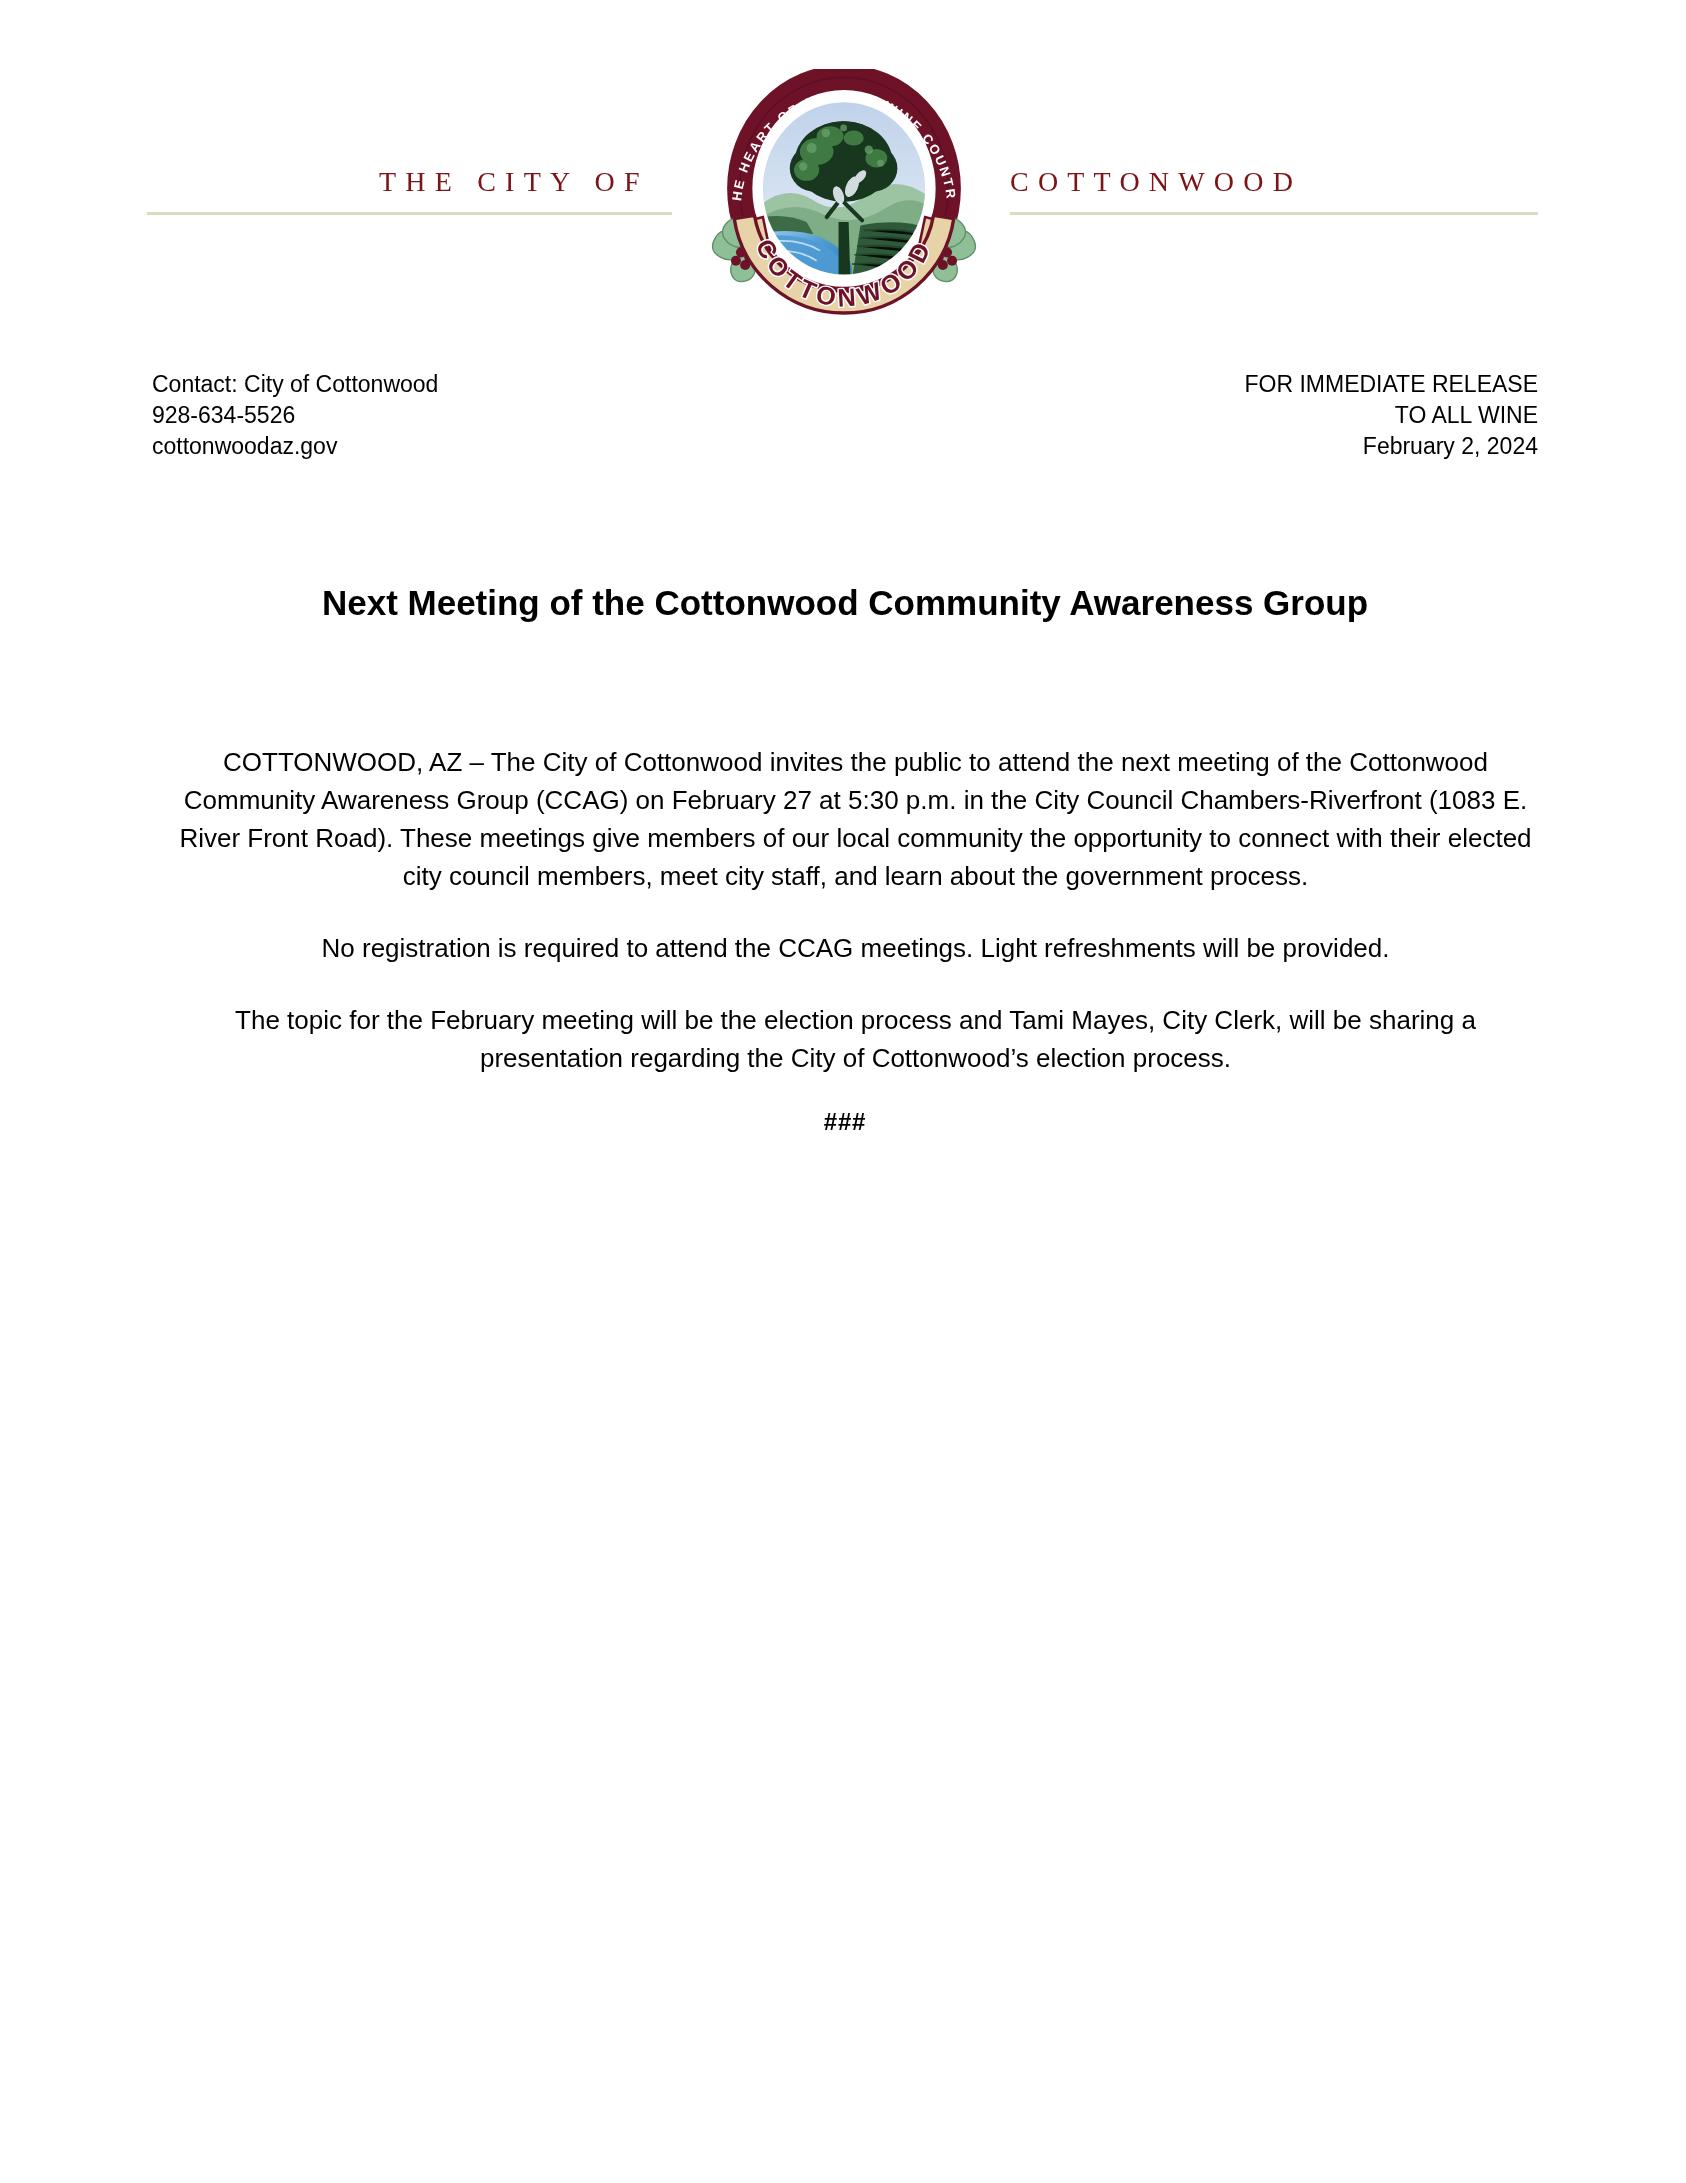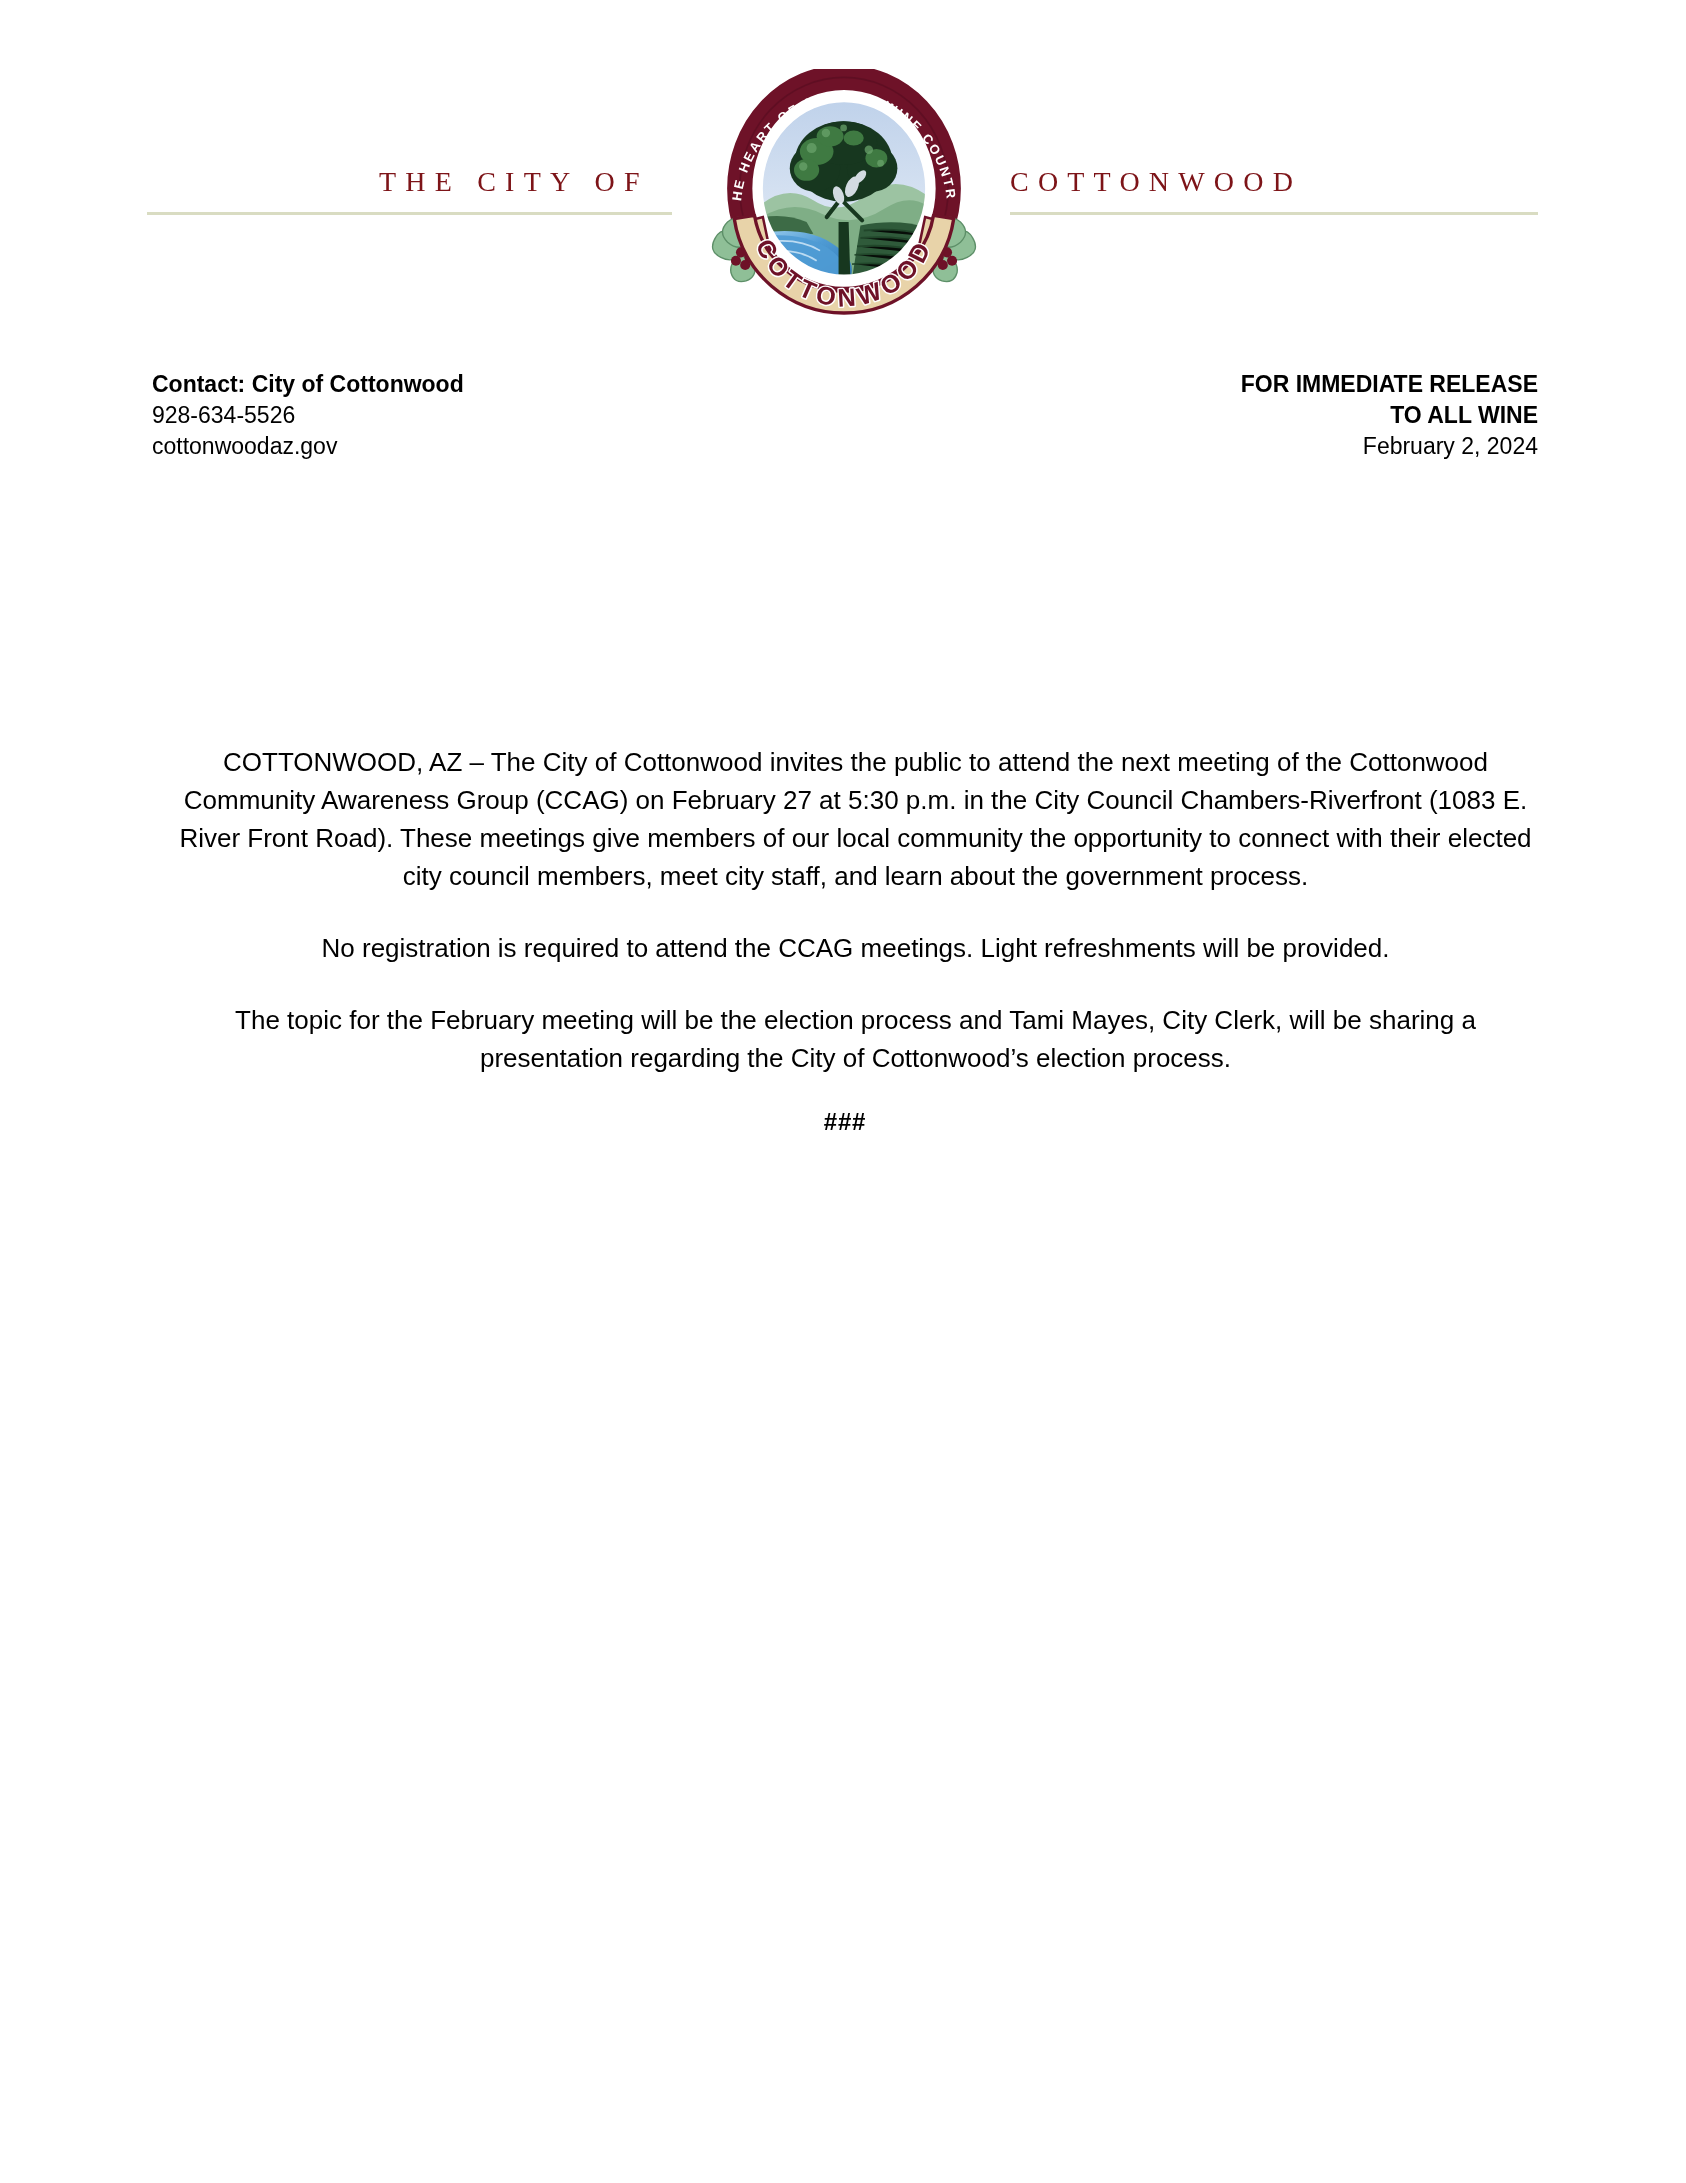--- a/index.html
+++ b/index.html
@@ -86,21 +86,21 @@
     right: 149px;
     top: 0;
     text-align: right;
   }
   .meta-line {
     font-size: 23px;
     line-height: 31px;
     color: #000;
     white-space: nowrap;
   }
-  .meta-line.bold { font-weight: bold; }
+  .meta-line.bold { font-weight: normal; }
 
   
   .headline {
     position: absolute;
     top: 579px;
     left: 152px;
     width: 1386px;
     text-align: center;
     font-size: 35px;
     font-weight: bold;
@@ -296,20 +296,21 @@
     </div>
 
     <div class="meta-right">
       <div class="meta-line bold">FOR IMMEDIATE RELEASE</div>
       <div class="meta-line bold">TO ALL WINE</div>
       <div class="meta-line">February 2, 2024</div>
     </div>
   </div>
 
   <div class="headline">
+    <div>Next Meeting of the Cottonwood Community Awareness Group</div>
   </div>
 
   <div class="body-copy">
     <p>COTTONWOOD, AZ – The City of Cottonwood invites the public to attend the next meeting of the Cottonwood Community Awareness Group (CCAG) on February 27 at 5:30 p.m. in the City Council Chambers-Riverfront (1083 E. River Front Road). These meetings give members of our local community the opportunity to connect with their elected city council members, meet city staff, and learn about the government process.</p>
     <p>No registration is required to attend the CCAG meetings. Light refreshments will be provided.</p>
     <p>The topic for the February meeting will be the election process and Tami Mayes, City Clerk, will be sharing a presentation regarding the City of Cottonwood’s election process.</p>
   </div>
 
   <div class="end-mark">###</div>
 

